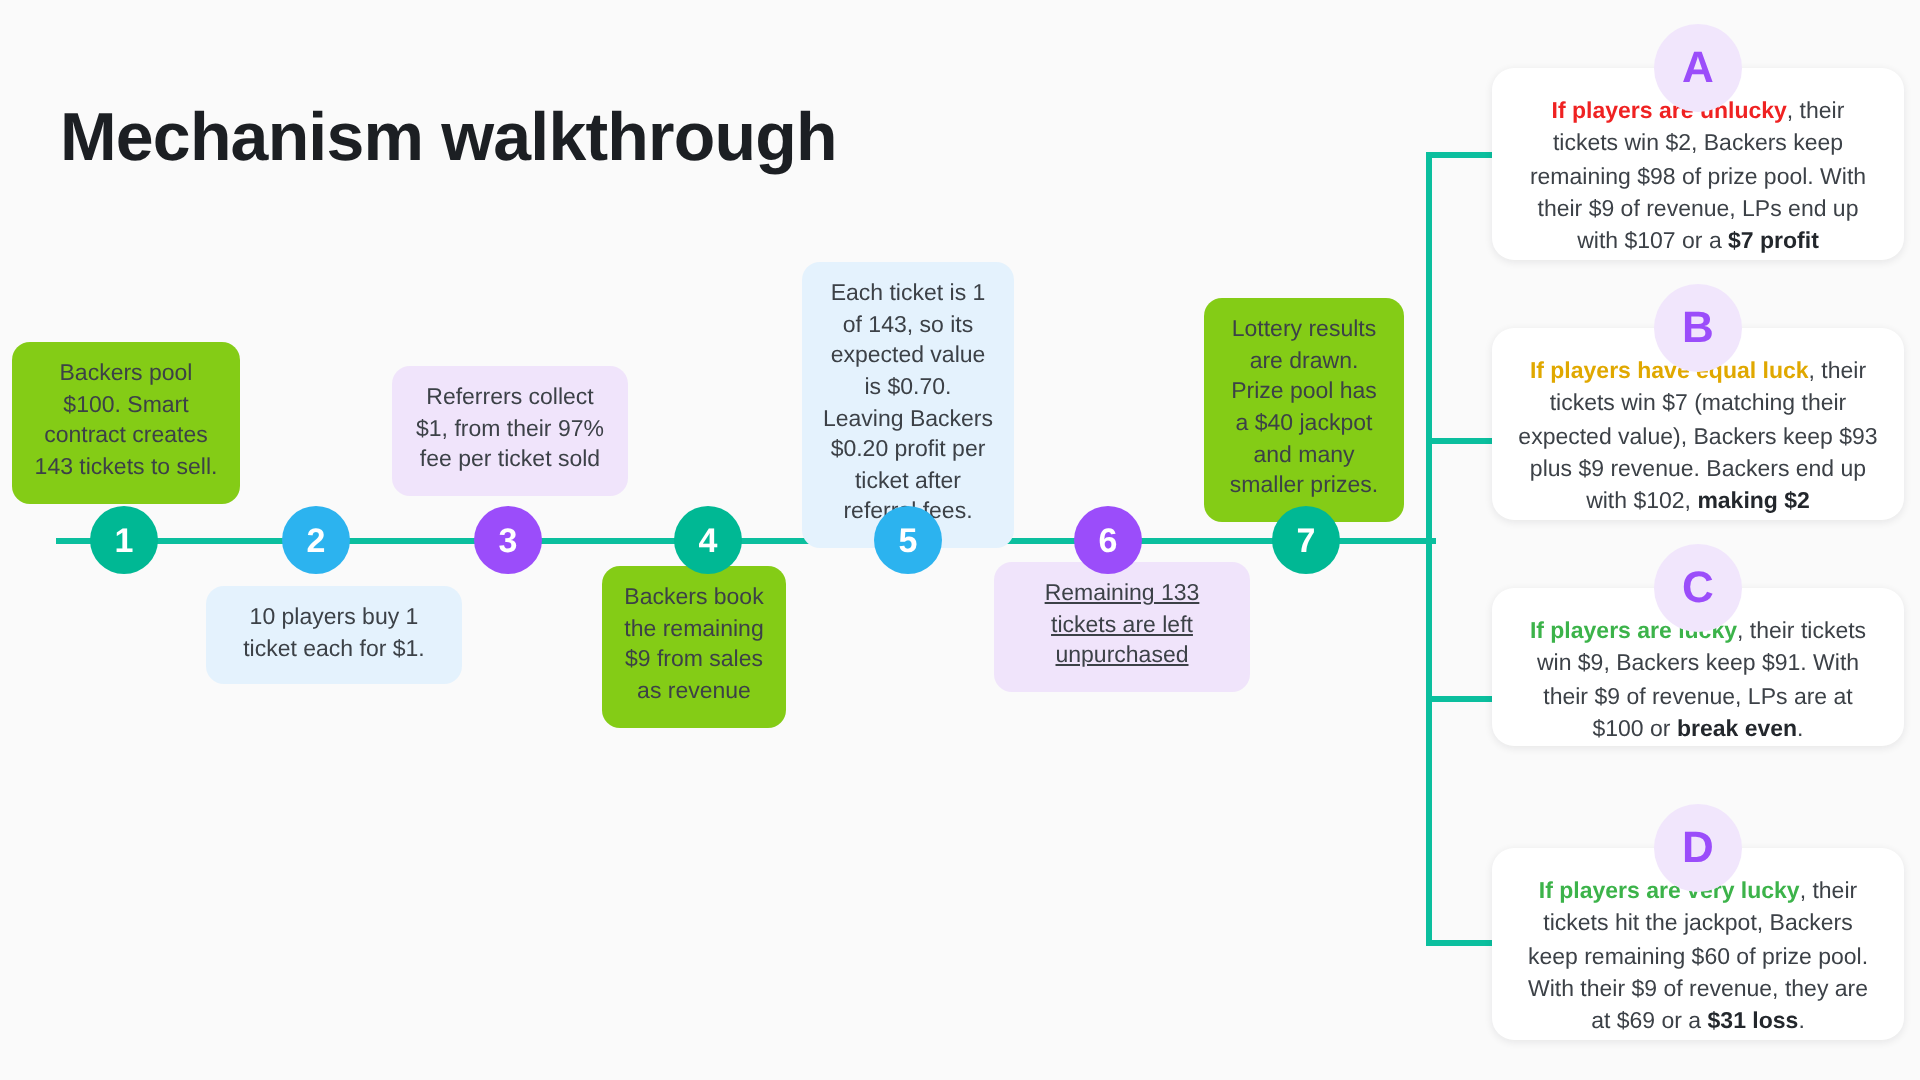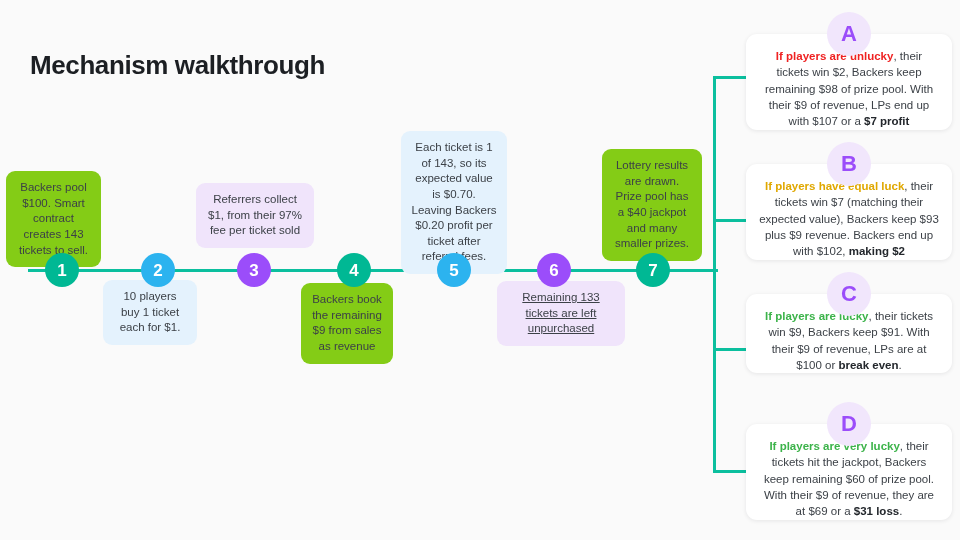--- a/index.html
+++ b/index.html
@@ -9,21 +9,21 @@
     font-family:"Liberation Sans", sans-serif;
     overflow:hidden;
     position:relative;
     color:#30343a;
   }
   #stage{position:absolute;left:0;top:0;width:960px;height:540px;}
 
   .page-title{
     position:absolute;
     left:30px; top:50px;
-    font-size:26px;
+    font-size:34px;
     font-weight:bold;
     letter-spacing:-0.4px;
     color:#1c1f23;
     white-space:nowrap;
   }
 
   
   .tl-line{
     position:absolute;
     left:28px; top:269px;
@@ -107,25 +107,25 @@
 </head>
 <body>
 
 <div id="stage">
 
   <div class="page-title">Mechanism walkthrough</div>
 
   <div class="tl-line"></div>
 
   <div id="timeline-layer">
-      <div class="tl-card t-mint" style="left: 6px; top: 171px; width: 95px;"><span>Backers pool $100. Smart contract creates 143 tickets to sell.</span></div>
+      <div class="tl-card t-mint" style="left: 6px; top: 171px; width: 114px;"><span>Backers pool $100. Smart contract creates 143 tickets to sell.</span></div>
       <div class="tl-node c-teal" style="left: 45px; top: 253px;">
         <span>1</span>
       </div>
-      <div class="tl-card t-blue" style="left: 103px; top: 280px; width: 94px;"><span>10 players buy 1 ticket each for $1.</span></div>
+      <div class="tl-card t-blue" style="left: 103px; top: 293px; width: 128px;"><span>10 players buy 1 ticket each for $1.</span></div>
       <div class="tl-node c-blue" style="left: 141px; top: 253px;">
         <span>2</span>
       </div>
       <div class="tl-card t-lav" style="left: 196px; top: 183px; width: 118px;"><span>Referrers collect $1, from their 97% fee per ticket sold</span></div>
       <div class="tl-node c-purple" style="left: 237px; top: 253px;">
         <span>3</span>
       </div>
       <div class="tl-card t-mint" style="left: 301px; top: 283px; width: 92px;"><span>Backers book the remaining $9 from sales as revenue</span></div>
       <div class="tl-node c-teal" style="left: 337px; top: 253px;">
         <span>4</span>

